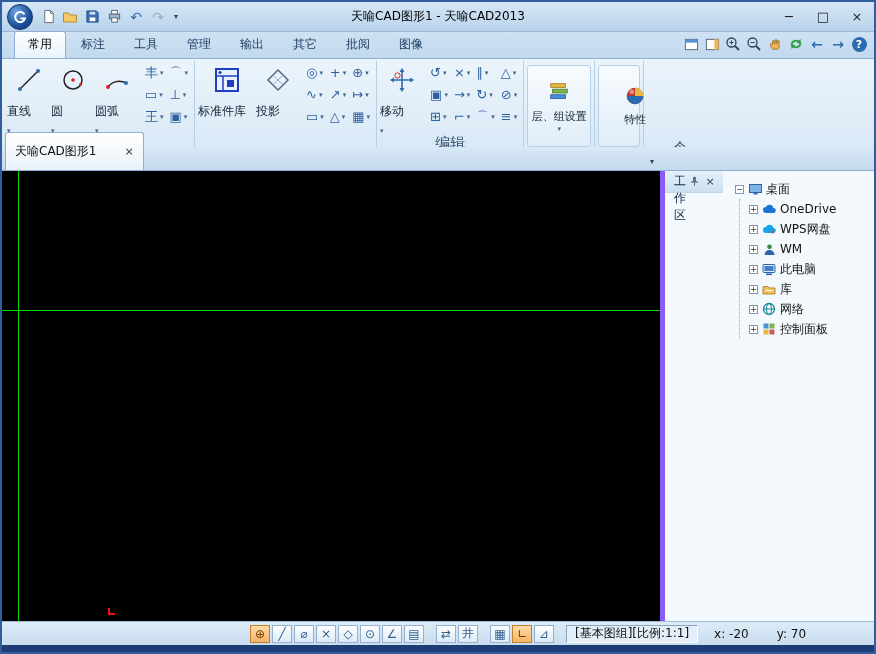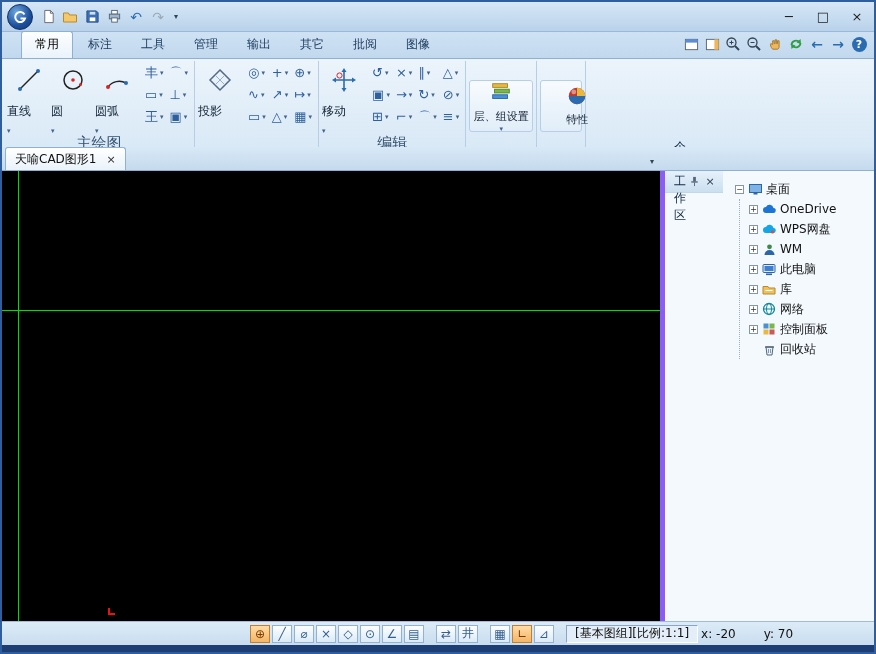--- a/index.html
+++ b/index.html
@@ -28,21 +28,21 @@
   .qbtn.glyph.dis { color:#9aa9b8; }
   .qbtn.tiny { width:12px; font-size:8px; color:#345; }
   .title {
     position:absolute; left:0; right:0; text-align:center; color:#000; pointer-events:none;
   }
   .wctrl { margin-left:auto; display:flex; z-index:2; }
   .wbtn { width:34px; height:22px; display:flex; align-items:center; justify-content:center; color:#222; font-size:13px; }
   
   .tabrow {
     height:27px; flex:0 0 27px; background:linear-gradient(#cfe2f4,#c2d8ee);
-    display:flex; align-items:flex-end; padding-left:19px; position:relative;
+    display:flex; align-items:flex-end; padding-left:12px; position:relative;
     border-bottom:1px solid #8fb0d3;
   }
   .rtab { padding:4px 13px 5px; margin-right:1px; color:#1b3a5c; border:1px solid transparent; border-bottom:none; border-radius:3px 3px 0 0; }
   .rtab.on { background:linear-gradient(#fdfeff,#eaf3fb); border-color:#8fb0d3; color:#000; }
   .tabrow-right { position:absolute; right:6px; top:3px; display:flex; gap:3px; align-items:center; }
   .tr-icon { width:18px; height:18px; display:flex; align-items:center; justify-content:center; }
   .tr-glyph { color:#2b6cb0; font-size:14px; font-weight:bold; }
   .help-badge { width:15px; height:15px; border-radius:50%; background:#2b6cb0; color:#fff; font-size:11px; font-weight:bold; display:flex; align-items:center; justify-content:center; }
   
   .ribbon { height:88px; flex:0 0 88px; background:linear-gradient(#ecf4fb,#d9e9f6); display:flex; padding:2px 2px 0; }
@@ -52,34 +52,34 @@
   .bigbtn { width:44px; padding-top:3px; display:flex; flex-direction:column; gap:8px; border-radius:3px; }
   .bigbtn.wide { width:58px; }
   .bigbtn .ic { height:30px; display:flex; align-items:center; justify-content:center; }
   .bigbtn .lbl { font-size:12px; color:#123; white-space:nowrap; }
   .drop { font-size:7px; color:#41658a; line-height:6px; }
   .sgrid { display:grid; grid-auto-flow:column; grid-template-rows:repeat(3,22px); margin-left:3px; align-items:center; }
   .scell { display:flex; align-items:center; gap:2px; padding:0 3px; }
   .scell .g { color:#2e5f9e; font-size:13px; line-height:14px; }
   .tallgroup { justify-content:center; }
   .tallbtn {
-    width:64px; height:52px; margin-top:3px; display:flex; flex-direction:column; align-items:center; justify-content:center; gap:2px;
+    width:64px; height:82px; margin-top:3px; display:flex; flex-direction:column; align-items:center; justify-content:center; gap:2px;
     border:1px solid #b7cfe6; border-radius:3px; background:linear-gradient(#f8fbfe,#e0edf8);
   }
   .tallbtn .lbl { font-size:11px; color:#123; white-space:nowrap; }
   .tallbtn.narrow { width:42px;padding-left:32px; }
   .ribbon-fill { flex:1; }
   
   .doctabs {
     height:24px; flex:0 0 24px; background:linear-gradient(#d8e8f6,#c5daee);
     display:flex; align-items:flex-end; padding-left:3px; position:relative; border-bottom:1px solid #8fb0d3;
   }
   .dtab {
-    height:23px; background:linear-gradient(#ffffff,#e9f2fa); border:1px solid #8fb0d3; border-bottom:none;
-    border-radius:3px 3px 0 0; display:flex; align-items:center; padding:0 9px; gap:10px;
+    height:38px; background:linear-gradient(#ffffff,#e9f2fa); border:1px solid #8fb0d3; border-bottom:none;
+    border-radius:3px 3px 0 0; display:flex; align-items:center; padding:0 9px; gap:28px;
   }
   .dtab .x { color:#333; font-size:11px; }
   .dt-overflow { position:absolute; right:220px; bottom:4px; font-size:8px; color:#345; }
   
   .main { flex:1 1 auto; min-height:0; display:flex; }
   .canvas { flex:1; background:#000; position:relative; overflow:hidden; }
   .ch { position:absolute; background:#00dd00; }
   .ch-h { left:0; right:0; top:139px; height:1px; }
   .ch-v { top:0; bottom:0; left:16px; width:1px; }
   .origin { position:absolute; left:106px; bottom:6px; width:7px; height:7px; border-left:2px solid #e11; border-bottom:2px solid #e11; }
@@ -97,21 +97,21 @@
   .tbox { width:9px; height:9px; flex:0 0 9px; border:1px solid #8496a8; background:#fff; font-size:8px; line-height:7px; color:#333; display:flex; align-items:center; justify-content:center; }
   .tbox.none { visibility:hidden; }
   .ticon { width:14px; height:14px; flex:0 0 14px; display:flex; align-items:center; justify-content:center; }
   
   .statusbar { height:24px; flex:0 0 24px; background:linear-gradient(#dcebf7,#c9ddef); border-top:1px solid #9fbcd9; display:flex; align-items:center; padding:0 8px; gap:2px; }
   .sb-spacer { width:238px; flex:0 0 238px; }
   .sbtn { width:20px; height:18px; border:1px solid #93b2d2; background:linear-gradient(#fdfeff,#dcebf7); display:flex; align-items:center; justify-content:center; font-size:12px; color:#355f8f; }
   .sbtn.on { background:linear-gradient(#ffdca6,#f3b667); border-color:#c08030; color:#7a3b00; }
   .sbtn.sep { border:none; background:none; width:8px; flex:0 0 8px; }
   .sb-box { border:1px solid; border-color:#8aa6c4 #ffffff #ffffff #8aa6c4; background:#e4eef8; padding:0 8px; height:18px; display:flex; align-items:center; margin-left:10px; white-space:nowrap; }
-  .sb-coords { margin-left:1px; display:flex; gap:28px; white-space:nowrap; }
+  .sb-coords { margin-left:14px; display:flex; gap:28px; white-space:nowrap; }
   .bottomframe { height:7px; flex:0 0 7px; background:#1c3e74; }
 </style>
 </head>
 <body>
 
 <div class="window">
 
   <div class="titlebar">
     <div class="applogo">
       <svg width="16" height="16" viewBox="0 0 16 16">
@@ -141,20 +141,21 @@
         <svg width="15" height="15" viewBox="0 0 16 16">
             <rect x="5" y="1.5" width="6" height="4" fill="#fff" stroke="#567"></rect>
             <rect x="2.5" y="5.5" width="11" height="5" fill="#9fb6cc" stroke="#567"></rect>
             <rect x="5" y="9.5" width="6" height="4.5" fill="#fff" stroke="#567"></rect>
           </svg>
       </div>
       <div class="qbtn glyph">↶</div>
       <div class="qbtn glyph dis">↷</div>
       <div class="qbtn tiny">▾</div>
     </div>
+    <div class="title">天喻CAD图形1 - 天喻CAD2013</div>
     <div class="wctrl">
       <div class="wbtn">─</div>
       <div class="wbtn">□</div>
       <div class="wbtn">×</div>
     </div>
   </div>
 
   <div class="tabrow">
     <div style="display:flex; align-items:flex-end;">
 
@@ -291,20 +292,32 @@
               <span class="g">▣</span>
               <span class="drop">▾</span>
             </span>
           </div>
       </div>
       <div class="rg-label">主绘图</div>
     </div>
 
     <div class="rgroup">
       <div class="rg-content">
+        <div class="bigbtn wide">
+          <span class="ic">
+            <svg width="28" height="28" viewBox="0 0 28 28">
+                <rect x="3" y="3" width="22" height="22" fill="#eaf0ff" stroke="#1a3fbf" stroke-width="2"></rect>
+                <line x1="3" y1="10" x2="25" y2="10" stroke="#1a3fbf" stroke-width="1.5"></line>
+                <line x1="10" y1="10" x2="10" y2="25" stroke="#1a3fbf" stroke-width="1.5"></line>
+                <circle cx="7" cy="6.5" r="1.6" fill="#1a3fbf"></circle>
+                <rect x="14" y="14" width="7" height="7" fill="#1a3fbf"></rect>
+              </svg>
+          </span>
+          <span class="lbl">标准件库</span>
+        </div>
         <div class="bigbtn">
           <span class="ic">
             <svg width="28" height="28" viewBox="0 0 28 28">
                 <polygon points="14,4 24,14 14,24 4,14" fill="none" stroke="#556b84" stroke-width="1.5"></polygon>
                 <line x1="9" y1="9" x2="19" y2="19" stroke="#9ab0c4"></line>
                 <line x1="9" y1="19" x2="19" y2="9" stroke="#9ab0c4"></line>
               </svg>
           </span>
           <span class="lbl">投影</span>
         </div>
@@ -576,32 +589,20 @@
             <span class="ticon">
               <svg width="14" height="14" viewBox="0 0 14 14">
                   <rect x="1.5" y="1.5" width="5" height="5" fill="#4a90d9"></rect>
                   <rect x="7.5" y="1.5" width="5" height="5" fill="#7ab648"></rect>
                   <rect x="1.5" y="7.5" width="5" height="5" fill="#e8b93f"></rect>
                   <rect x="7.5" y="7.5" width="5" height="5" fill="#c85a5a"></rect>
                 </svg>
             </span>
             <span>控制面板</span>
           </div>
-          <div class="titem">
-            <span class="tbox none"></span>
-            <span class="ticon">
-              <svg width="13" height="13" viewBox="0 0 13 13">
-                  <path d="M3 4h7l-1 8H4z" fill="#e9f2fa" stroke="#567"></path>
-                  <line x1="2" y1="4" x2="11" y2="4" stroke="#567" stroke-width="1.4"></line>
-                  <line x1="5.5" y1="6" x2="5.5" y2="10" stroke="#89a"></line>
-                  <line x1="7.5" y1="6" x2="7.5" y2="10" stroke="#89a"></line>
-                </svg>
-            </span>
-            <span>回收站</span>
-          </div>
         </div>
       </div>
     </div>
   </div>
 
   <div class="statusbar">
     <div class="sb-spacer"></div>
     <div style="display:flex; gap:2px; align-items:center;">
 
         <div class="sbtn on">⊕</div>

